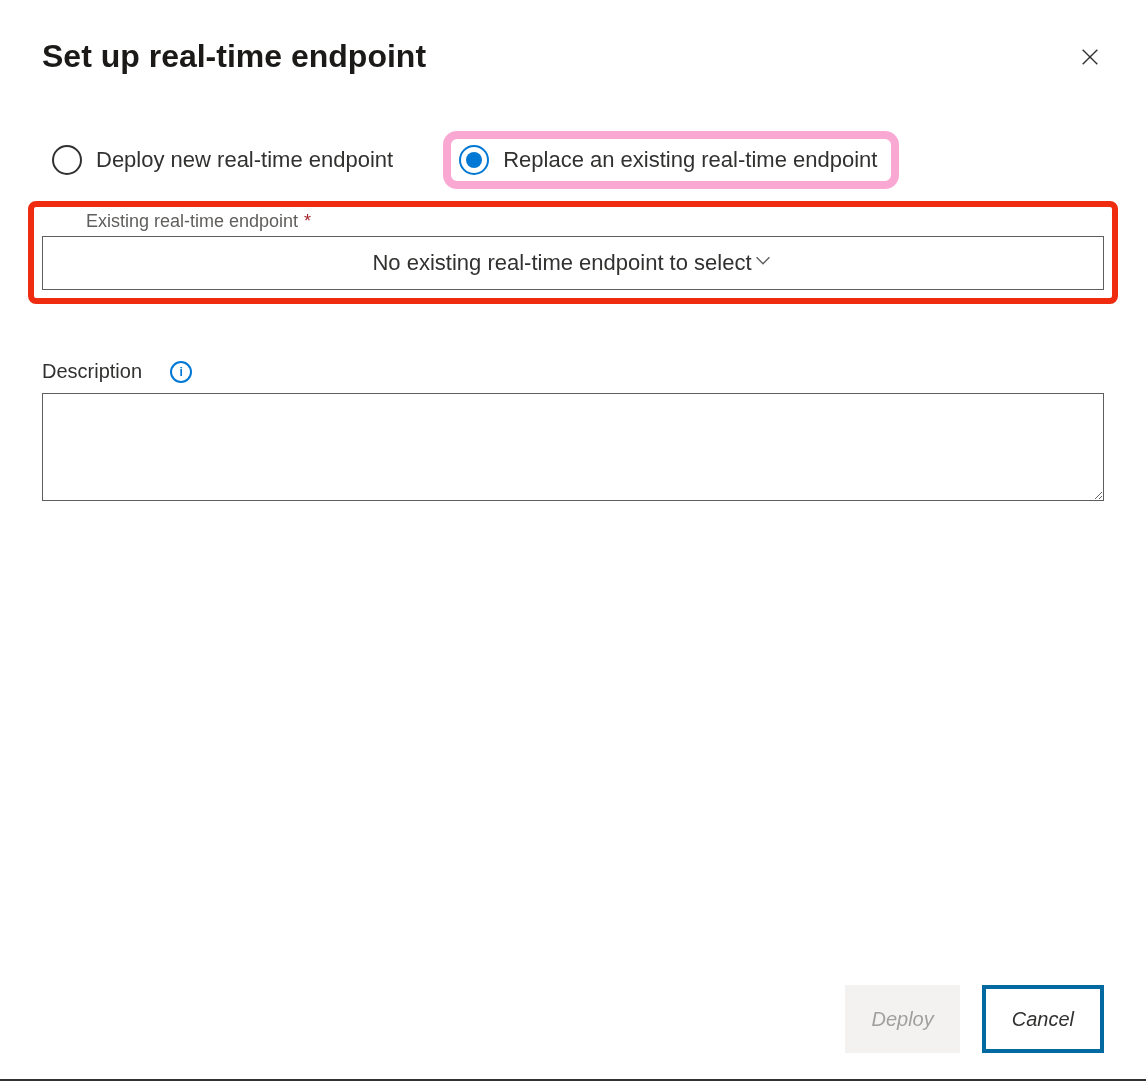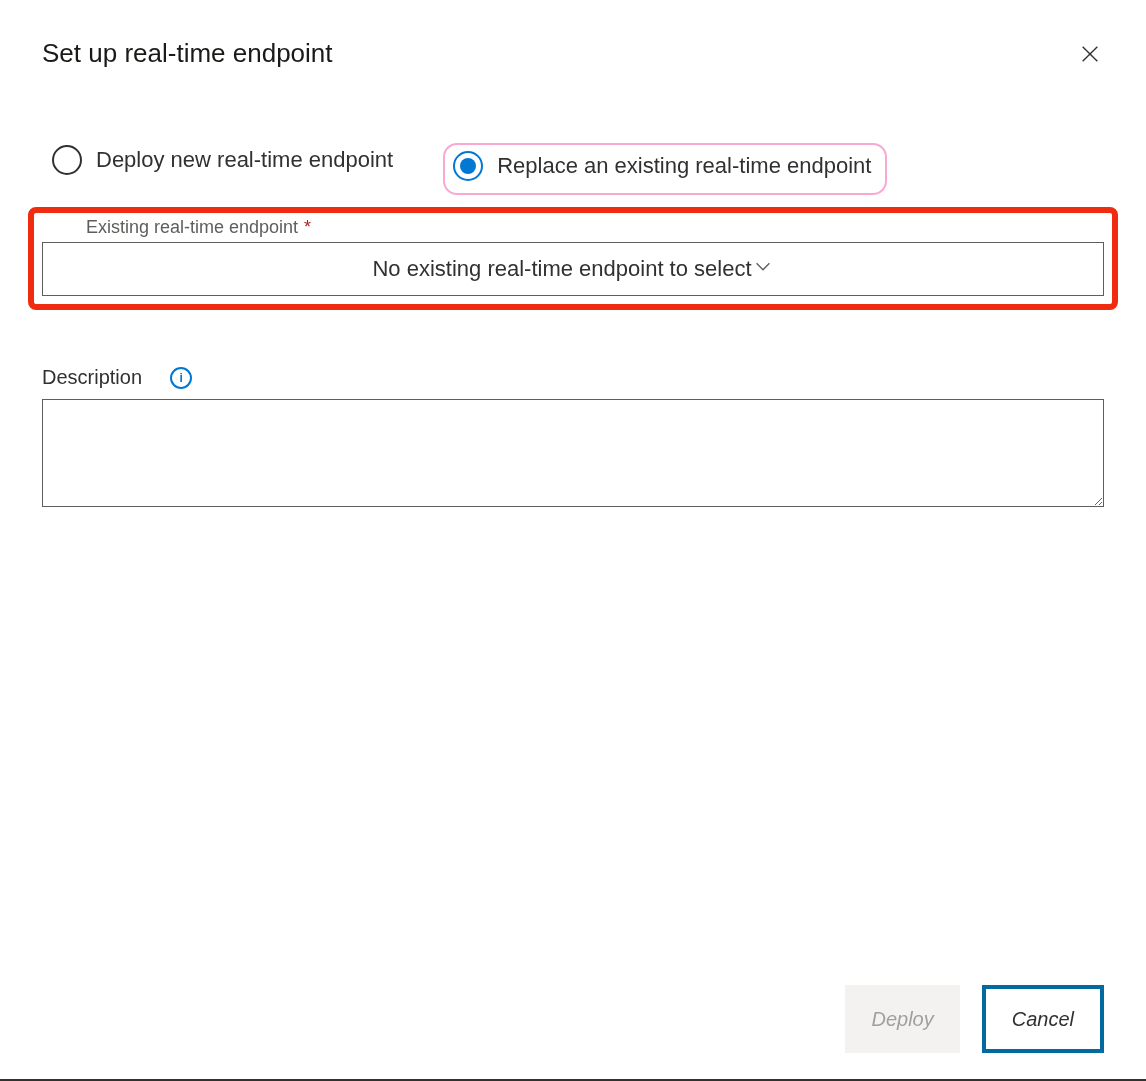--- a/index.html
+++ b/index.html
@@ -16,22 +16,22 @@
       position: relative;
       padding: 38px 42px;
     }
     .header {
       display: flex;
       justify-content: space-between;
       align-items: center;
       margin-bottom: 56px;
     }
     .page-title {
-      font-size: 26px;
-      font-weight: 400;
+      font-size: 32px;
+      font-weight: 700;
       color: #1b1a19;
     }
     .close-btn {
       width: 28px;
       height: 28px;
       display: flex;
       align-items: center;
       justify-content: center;
       cursor: pointer;
       color: #323130;
@@ -72,24 +72,23 @@
       width: 16px;
       height: 16px;
       border-radius: 50%;
       background: #0078d4;
       display: none;
     }
     .radio-option.selected .radio-inner {
       display: block;
     }
     .highlight-selected {
-      border: 2px solid #f9a8d4;
+      border: 8px solid #f9a8d4;
       border-radius: 14px;
-      padding: 6px 14px 12px 8px;
-      margin-top: 18px;
+      padding: 6px 14px 6px 8px;
     }
     .field-block {
       margin-bottom: 44px;
     }
     .highlight-field {
       border: 6px solid #ef2b10;
       border-radius: 8px;
       padding: 4px 8px 8px 8px;
       margin-left: -14px;
       margin-right: -14px;

